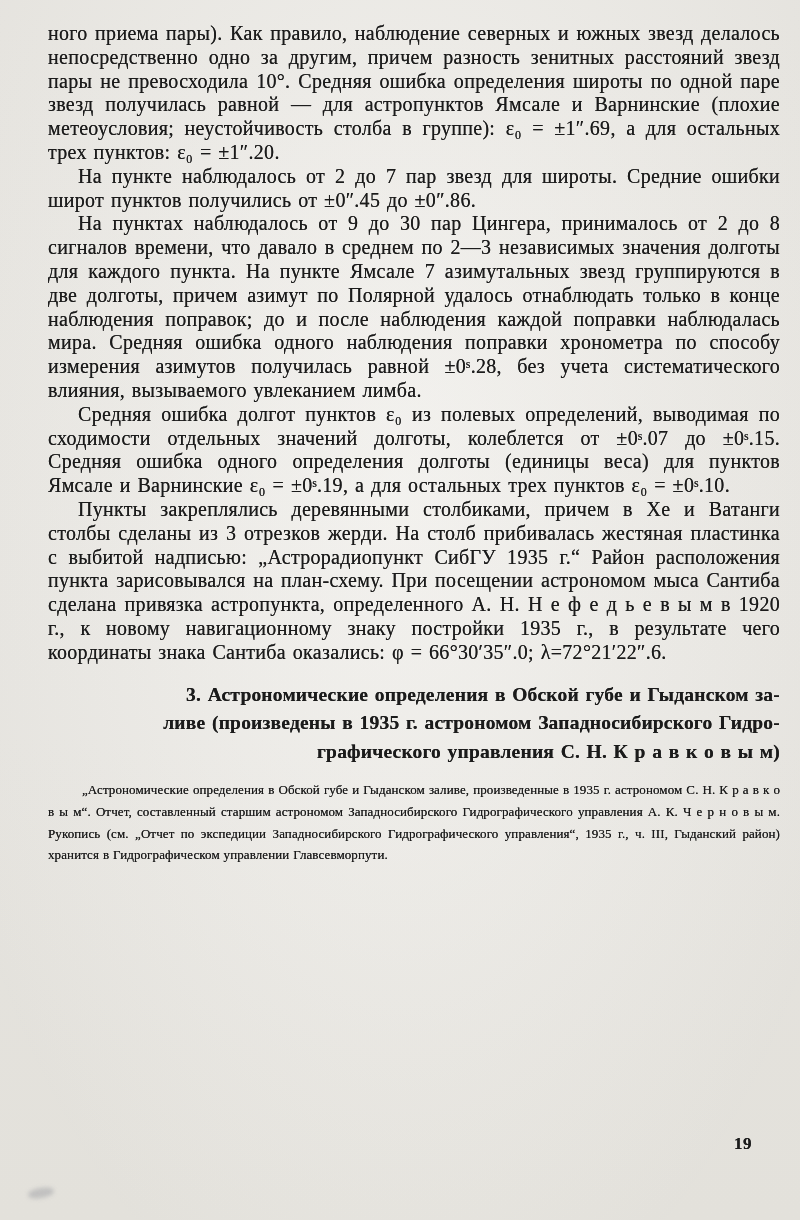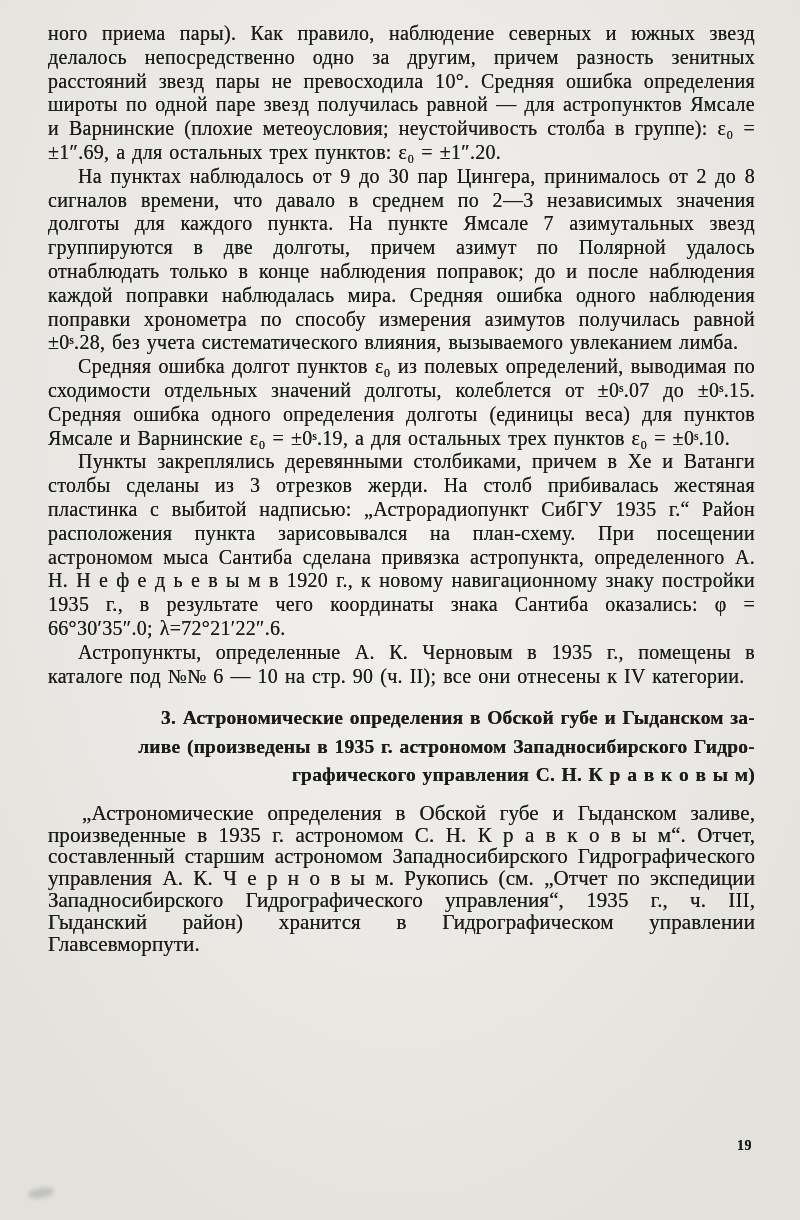--- a/index.html
+++ b/index.html
@@ -16,21 +16,21 @@
     width: 800px;
     height: 1220px;
     background:
       radial-gradient(ellipse at 50% 40%, rgba(255,255,255,0.35), rgba(0,0,0,0.03) 85%),
       linear-gradient(180deg, #edebe6 0%, #eceae5 60%, #eae8e2 100%);
     font-family: "Liberation Serif", "DejaVu Serif", serif;
     color: #1b1b1b;
     overflow: hidden;
   }
   .content {
-    padding: 22px 45px 0 48px;
+    padding: 22px 20px 0 48px;
     text-align: justify;
   }
   .para {
     margin: 0;
     font-size: 20px;
     line-height: 23.8px;
     text-indent: 30px;
     letter-spacing: 0.3px;
     word-spacing: 1.5px;
     text-shadow: 0 0 0.45px rgba(25,25,25,0.85);
@@ -43,32 +43,32 @@
     text-align: right;
     text-indent: 0;
     white-space: pre-line;
     font-size: 19.5px;
     line-height: 28.5px;
     margin-top: 16px;
     margin-bottom: 13px;
     letter-spacing: 0.2px;
   }
   .para.small {
-    font-size: 21px;
+    font-size: 13px;
     line-height: 21.8px;
     text-indent: 34px;
     margin-bottom: 11px;
     letter-spacing: 0.1px;
     word-spacing: 0.5px;
   }
   .page-number {
     position: absolute;
     right: 48px;
     bottom: 66px;
-    font-size: 14px;
+    font-size: 17px;
     font-weight: bold;
     letter-spacing: 0.5px;
     text-shadow: 0 0 0.45px rgba(25,25,25,0.85);
   }
   .scan-artifact {
     position: absolute;
     left: 28px;
     bottom: 22px;
     width: 26px;
     height: 10px;
@@ -77,24 +77,24 @@
     filter: blur(2px);
     transform: rotate(-8deg);
   }
 </style>
 </head>
 <body>
 
 <div class="page">
   <div class="content">
       <p class="para no-indent">ного приема пары). Как правило, наблюдение северных и южных звезд делалось непосредственно одно за другим, причем разность зенитных расстояний звезд пары не превосходила 10°. Средняя ошибка определения широты по одной паре звезд получилась равной — для астропунктов Ямсале и Варнинские (плохие метеоусловия; неустойчивость столба в группе): ε₀ = ±1″.69, а для остальных трех пунктов: ε₀ = ±1″.20.</p>
+      <p class="para">На пункте наблюдалось от 2 до 7 пар звезд для широты. Средние ошибки широт пунктов получились от ±0″.45 до ±0″.86.</p>
       <p class="para">На пунктах наблюдалось от 9 до 30 пар Цингера, принималось от 2 до 8 сигналов времени, что давало в среднем по 2—3 независимых значения долготы для каждого пункта. На пункте Ямсале 7 азимутальных звезд группируются в две долготы, причем азимут по Полярной удалось отнаблюдать только в конце наблюдения поправок; до и после наблюдения каждой поправки наблюдалась мира. Средняя ошибка одного наблюдения поправки хронометра по способу измерения азимутов получилась равной ±0ˢ.28, без учета систематического влияния, вызываемого увлеканием лимба.</p>
       <p class="para">Средняя ошибка долгот пунктов ε₀ из полевых определений, выводимая по сходимости отдельных значений долготы, колеблется от ±0ˢ.07 до ±0ˢ.15. Средняя ошибка одного определения долготы (единицы веса) для пунктов Ямсале и Варнинские ε₀ = ±0ˢ.19, а для остальных трех пунктов ε₀ = ±0ˢ.10.</p>
       <p class="para">Пункты закреплялись деревянными столбиками, причем в Хе и Ватанги столбы сделаны из 3 отрезков жерди. На столб прибивалась жестяная пластинка с выбитой надписью: „Астрорадиопункт СибГУ 1935 г.“ Район расположения пункта зарисовывался на план-схему. При посещении астрономом мыса Сантиба сделана привязка астропункта, определенного А. Н. Н е ф е д ь е в ы м в 1920 г., к новому навигационному знаку постройки 1935 г., в результате чего координаты знака Сантиба оказались: φ = 66°30′35″.0;  λ=72°21′22″.6.</p>
-      <p class="para">Астропункты, определенные А. К. Черновым в 1935 г., помещены в каталоге под №№ 6 — 10 на стр. 90 (ч. II); все они отнесены к IV категории.</p>
       <p class="para heading">3. Астрономические определения в Обской губе и Гыданском за-
 ливе (произведены в 1935 г. астрономом Западносибирского Гидро-
 графического управления  С. Н. К р а в к о в ы м)</p>
       <p class="para small">„Астрономические определения в Обской губе и Гыданском заливе, произведенные в 1935 г. астрономом С. Н. К р а в к о в ы м“. Отчет, составленный старшим астрономом Западносибирского Гидрографического управления А. К. Ч е р н о в ы м. Рукопись (см. „Отчет по экспедиции Западносибирского Гидрографического управления“, 1935 г., ч. III, Гыданский район) хранится в Гидрографическом управлении Главсевморпути.</p>
     </div>
   <div class="page-number">19</div>
   <div class="scan-artifact"></div>
 </div>
 
 </body></html>

